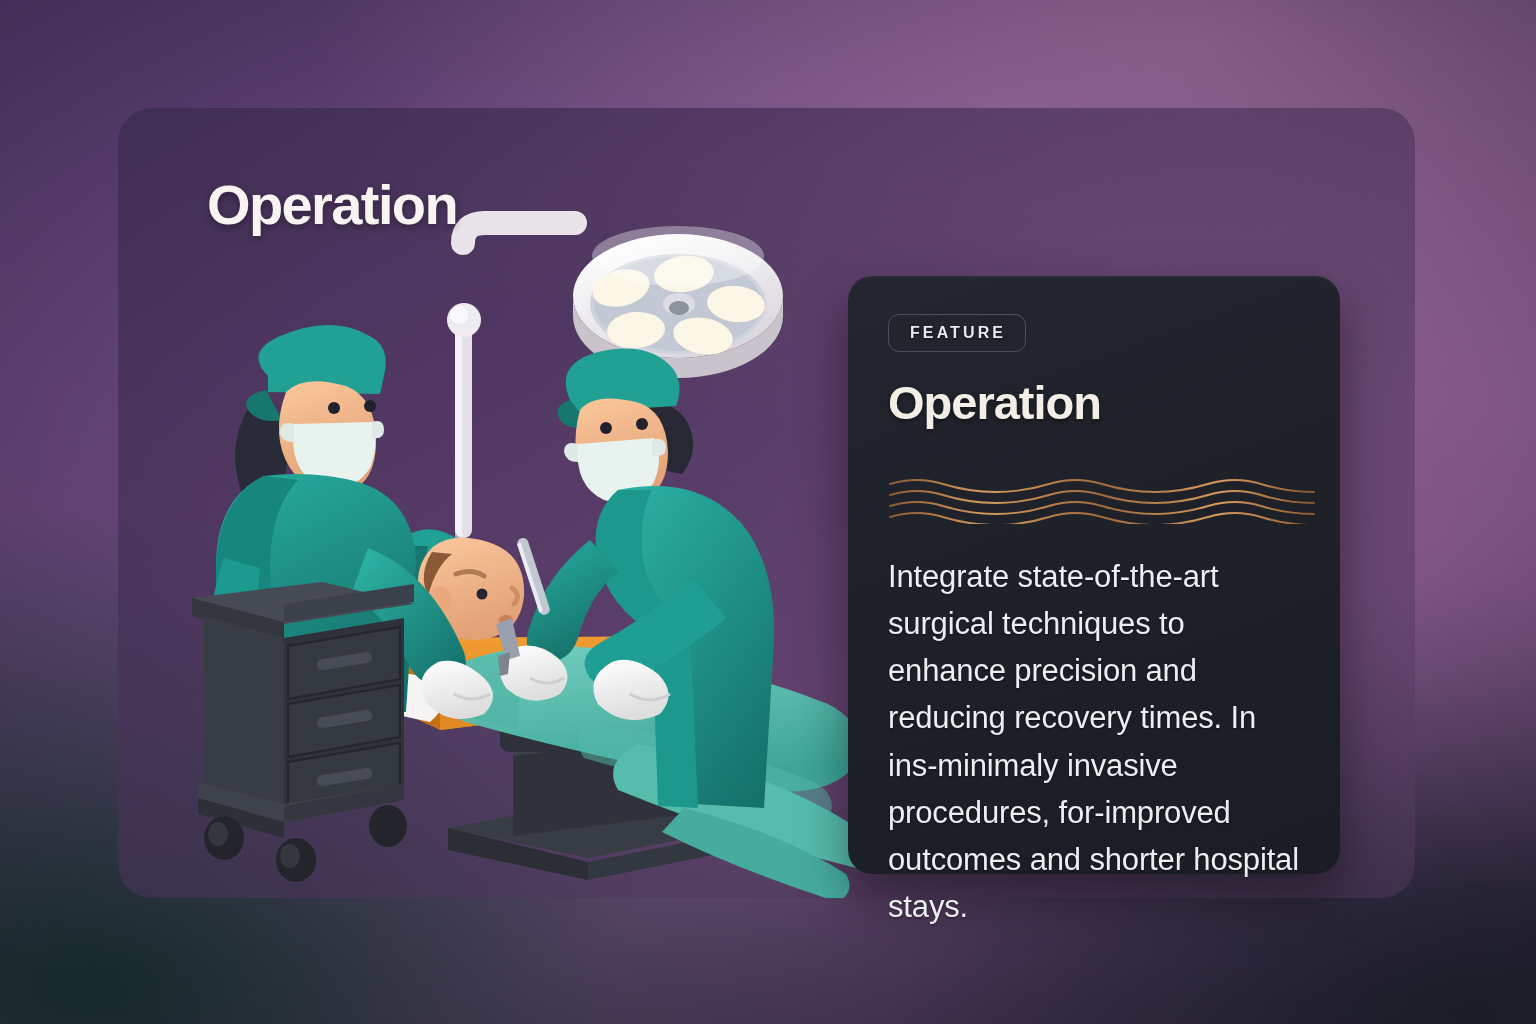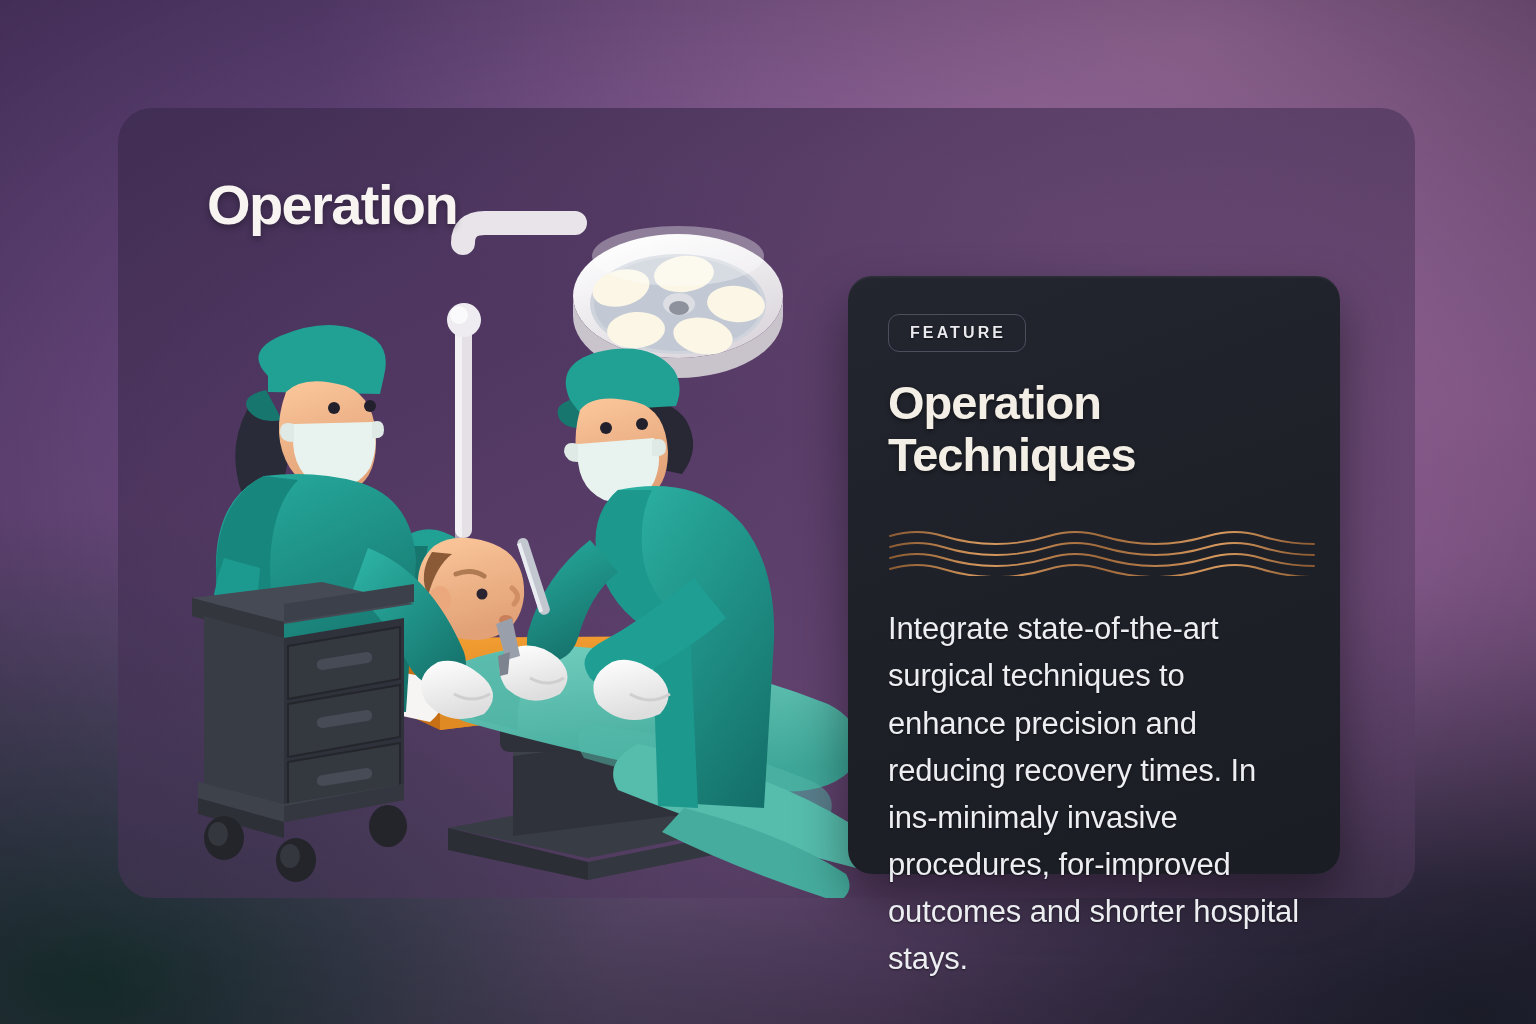--- a/index.html
+++ b/index.html
@@ -304,21 +304,20 @@
   </g>
 </svg>
 </div>
 
 <div id="card">
 
   <div id="badge">FEATURE</div>
 
   <h2>
     <span class="ln">Operation</span>
-    <span class="ln">Techniques</span>
   </h2>
 
   <div id="waves">
     <svg viewBox="0 0 427 68" preserveAspectRatio="none" xmlns="http://www.w3.org/2000/svg">
       <defs>
         <linearGradient id="cu" x1="0" y1="0" x2="1" y2="0">
           <stop offset="0" stop-color="#8a5a32"></stop>
           <stop offset="0.22" stop-color="#d89a5e"></stop>
           <stop offset="0.5" stop-color="#a06a3c"></stop>
           <stop offset="0.78" stop-color="#d89a5e"></stop>

